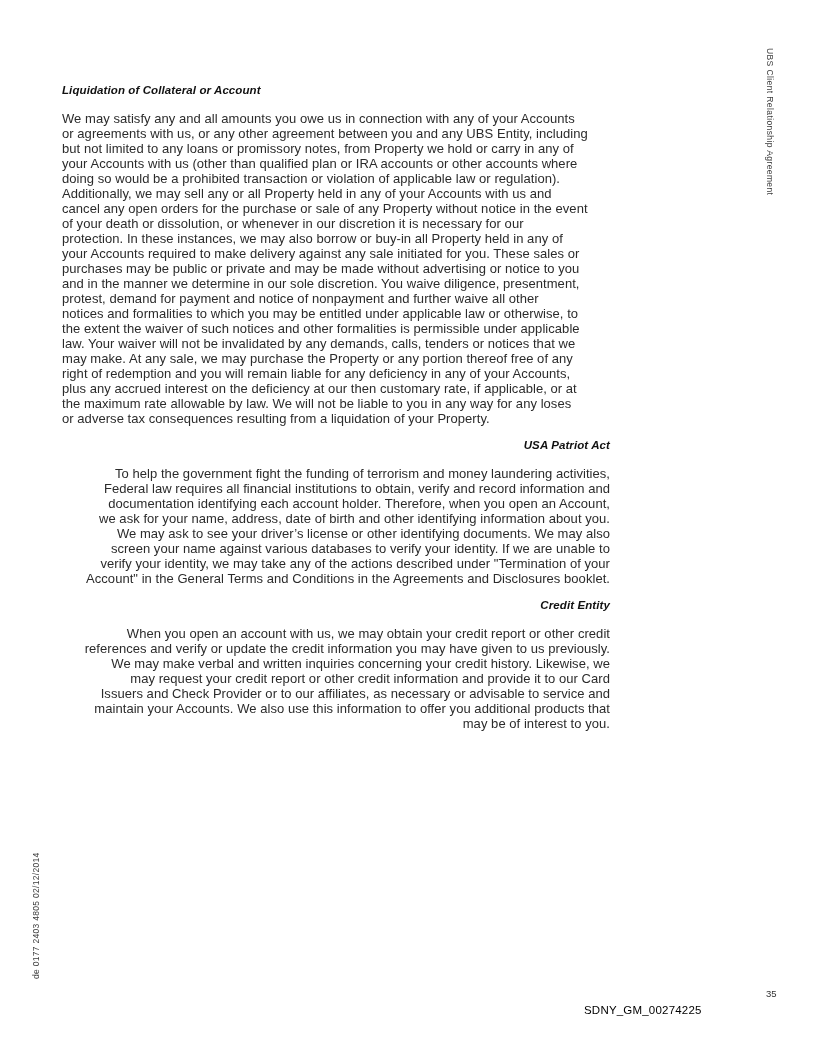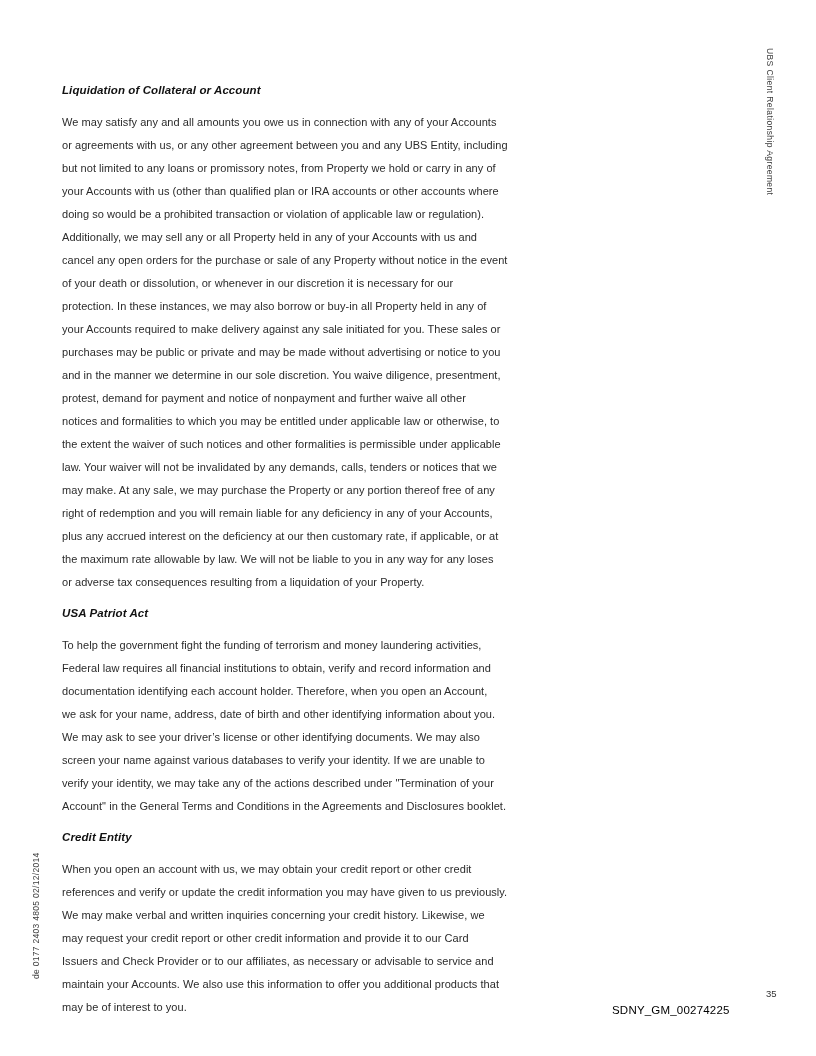--- a/index.html
+++ b/index.html
@@ -12,34 +12,34 @@
     font-family: "Liberation Sans", sans-serif;
     color: #262626;
   }
   .content {
     position: absolute;
     left: 62px;
     top: 84px;
     width: 548px;
   }
   .section { margin: 0; }
-  .section + .section { margin-top: 13px; }
+  .section + .section { margin-top: 13px; text-align: right; }
   .section-heading {
     margin: 0;
     font-size: 11.5px;
     line-height: 12px;
     font-weight: bold;
     font-style: italic;
     color: #111111;
     letter-spacing: 0.1px;
   }
   .body-text {
     margin: 15px 0 0 0;
-    font-size: 11px;
-    line-height: 23px;
+    font-size: 13px;
+    line-height: 15px;
     color: #2b2b2b;
     white-space: pre-line;
     letter-spacing: 0.05px;
   }
   .vertical-right {
     position: absolute;
     left: 765px;
     top: 48px;
     writing-mode: vertical-rl;
     text-orientation: mixed;
@@ -61,21 +61,21 @@
   }
   .page-number {
     position: absolute;
     left: 766px;
     top: 988px;
     font-size: 9.5px;
     color: #333333;
   }
   .bates-number {
     position: absolute;
-    left: 612px;
+    left: 584px;
     top: 1004px;
     font-size: 11.5px;
     color: #000000;
     letter-spacing: 0.2px;
   }
 </style>
 </head>
 <body>
 
 <div class="page">

